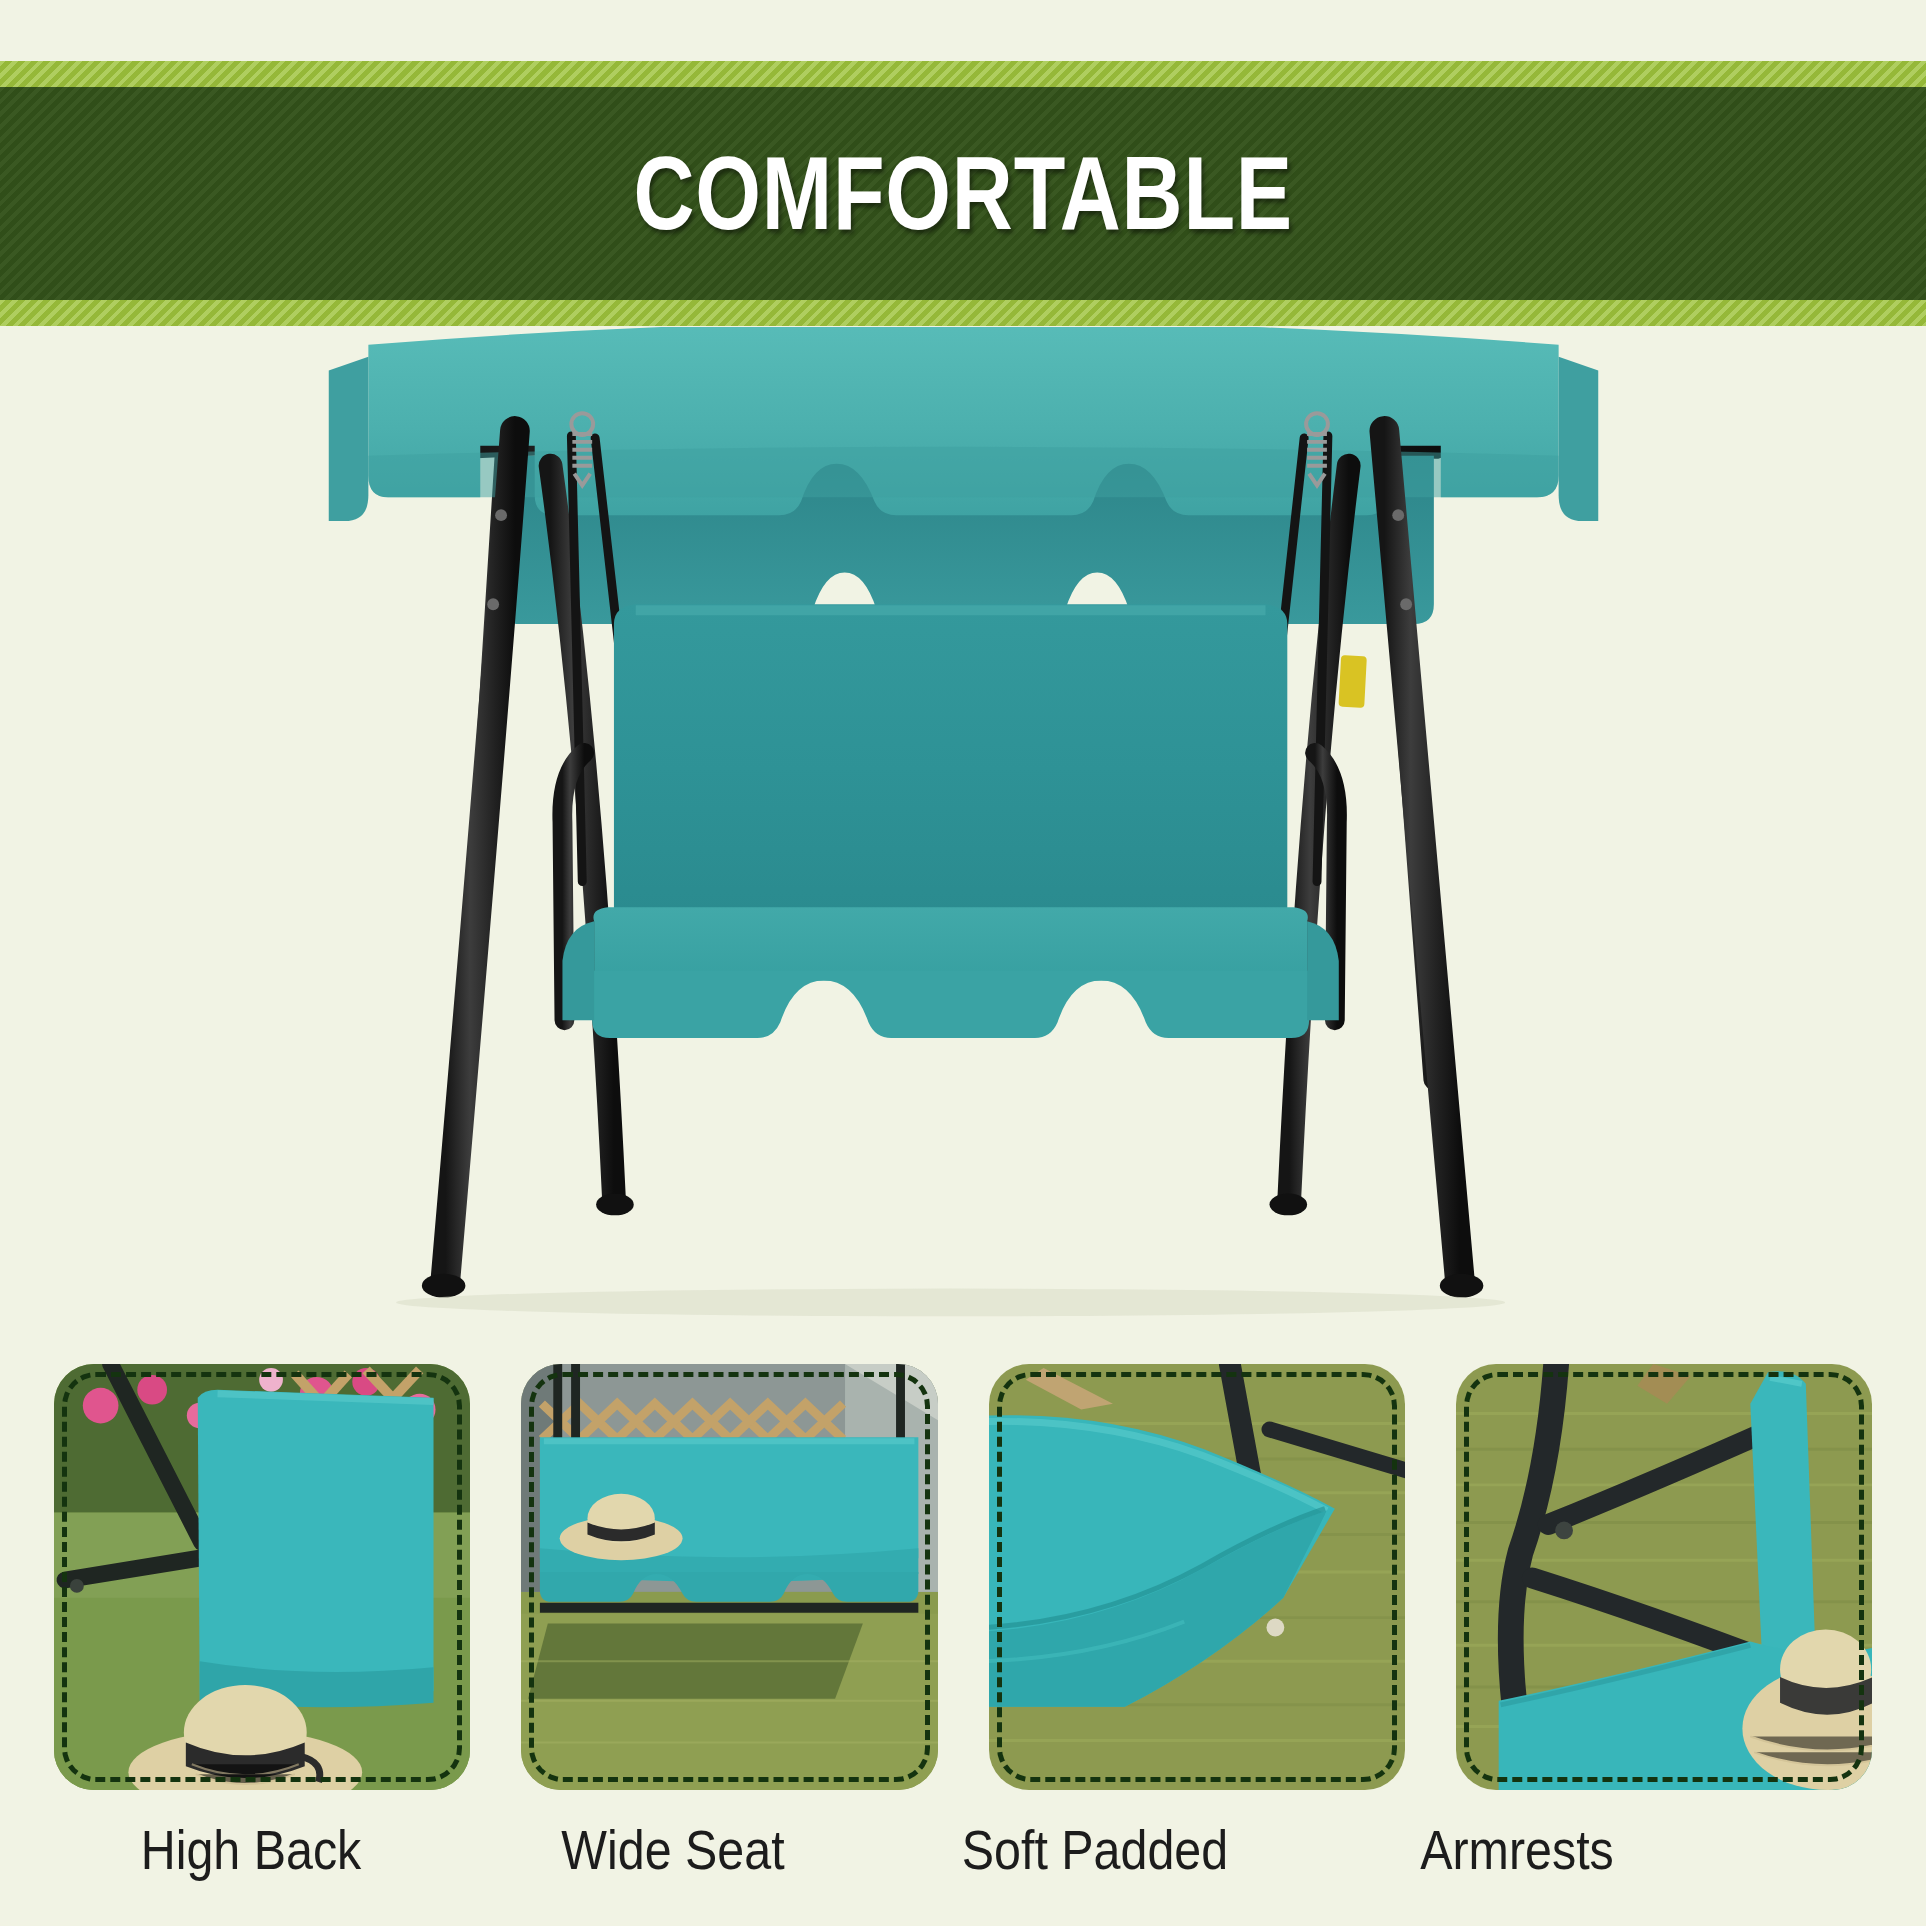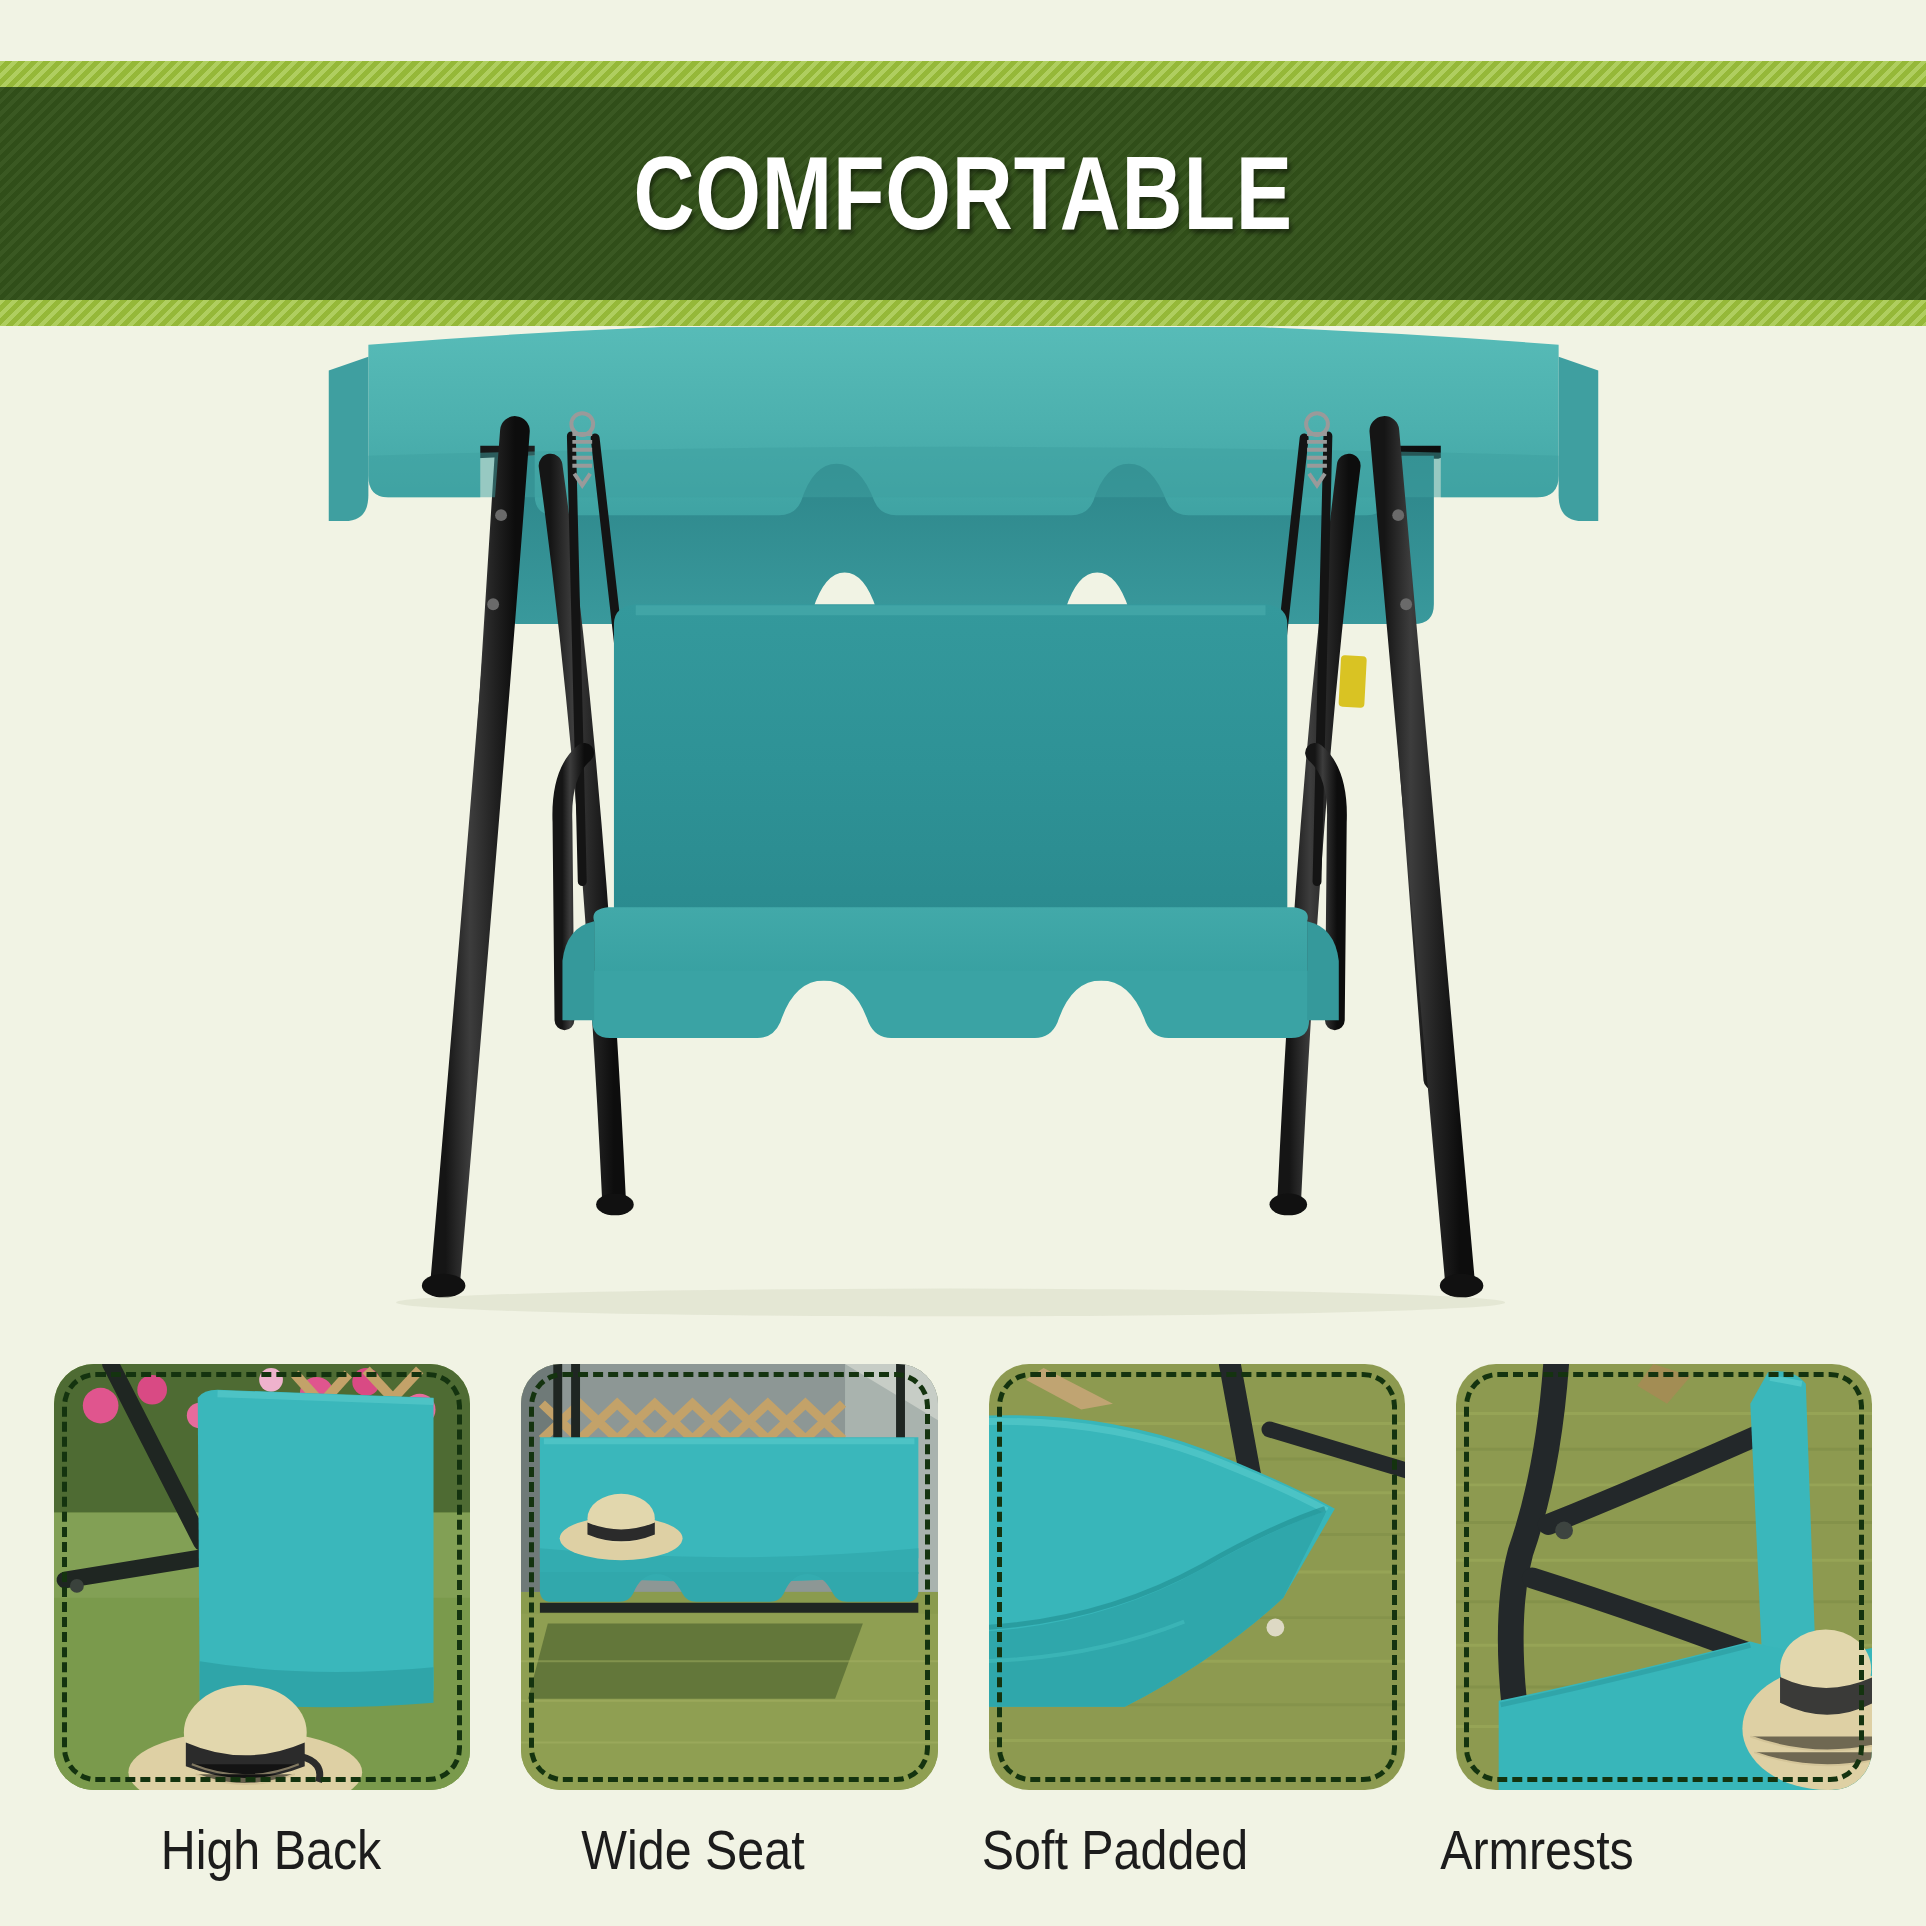--- a/index.html
+++ b/index.html
@@ -104,21 +104,21 @@
     top: 8px;
     right: 8px;
     bottom: 8px;
     border: 5px dashed #14330f;
     border-radius: 34px;
     pointer-events: none;
   }
 
   .captions {
     position: absolute;
-    left: 60px;
+    left: 40px;
     top: 1820px;
     width: 1818px;
     display: flex;
   }
   .caption {
     width: 422px;
     text-align: center;
     color: #1c1c1c;
     font-size: 55px;
     font-family: "Liberation Sans Narrow", "Liberation Sans", sans-serif;

